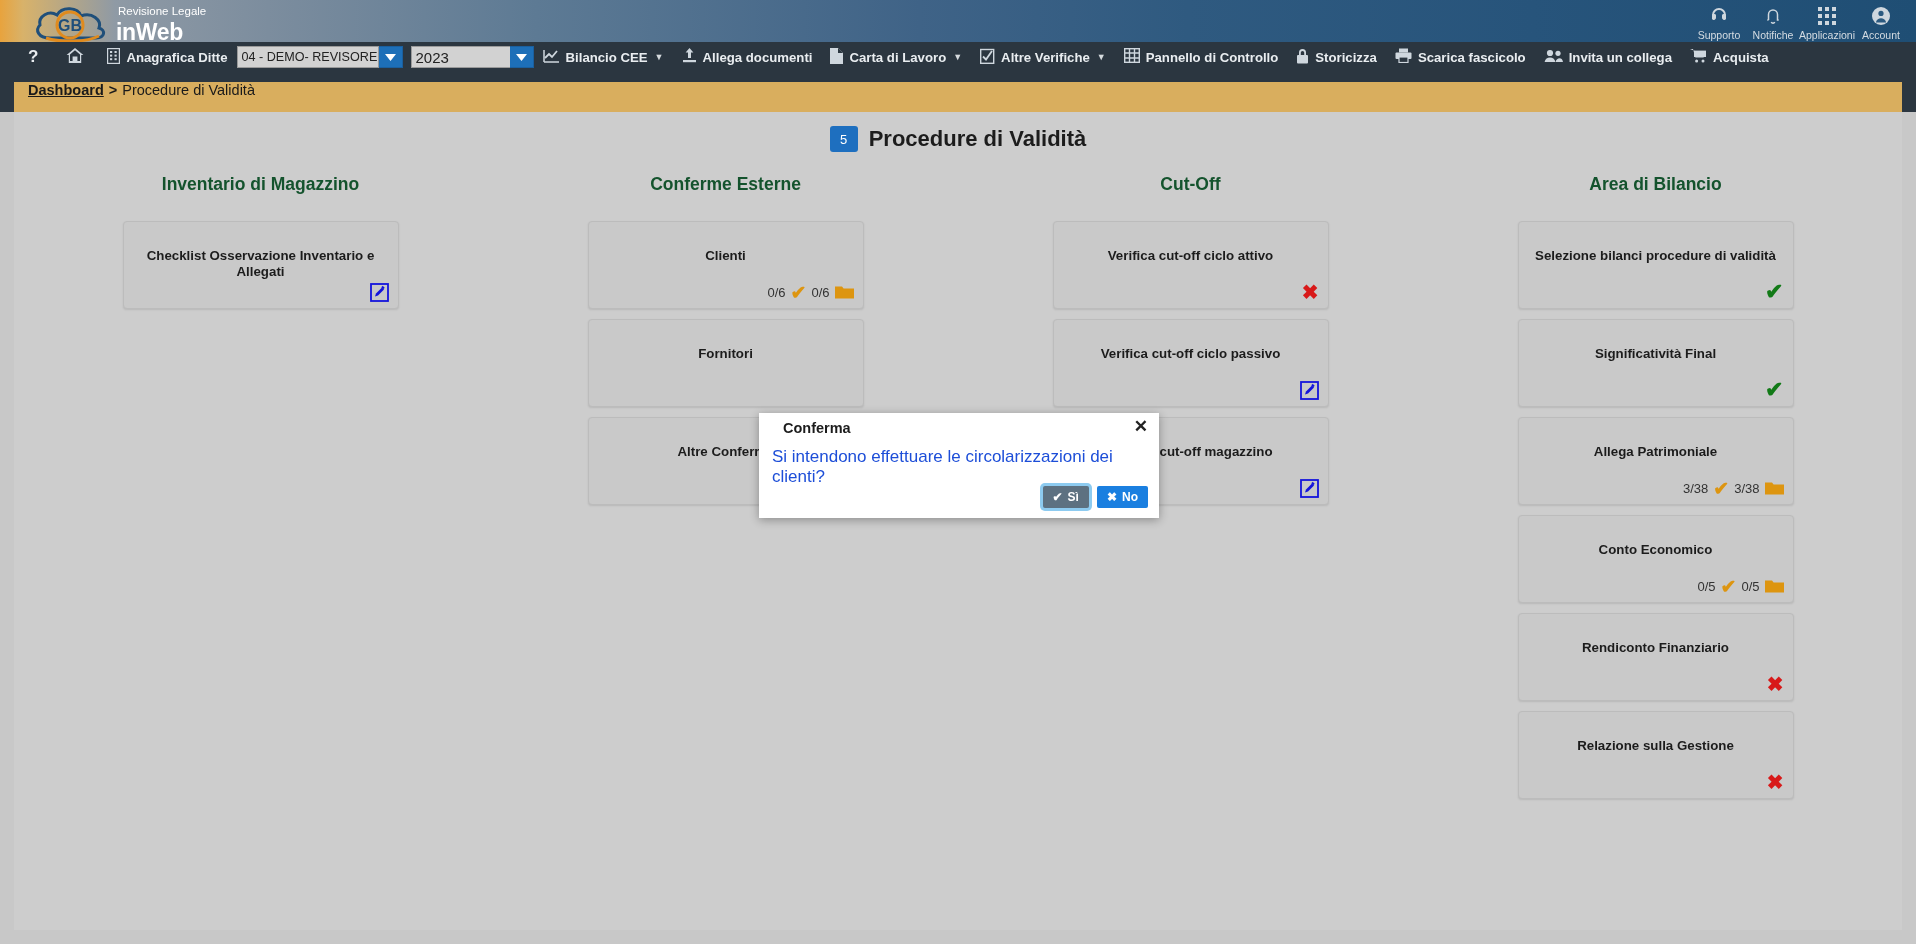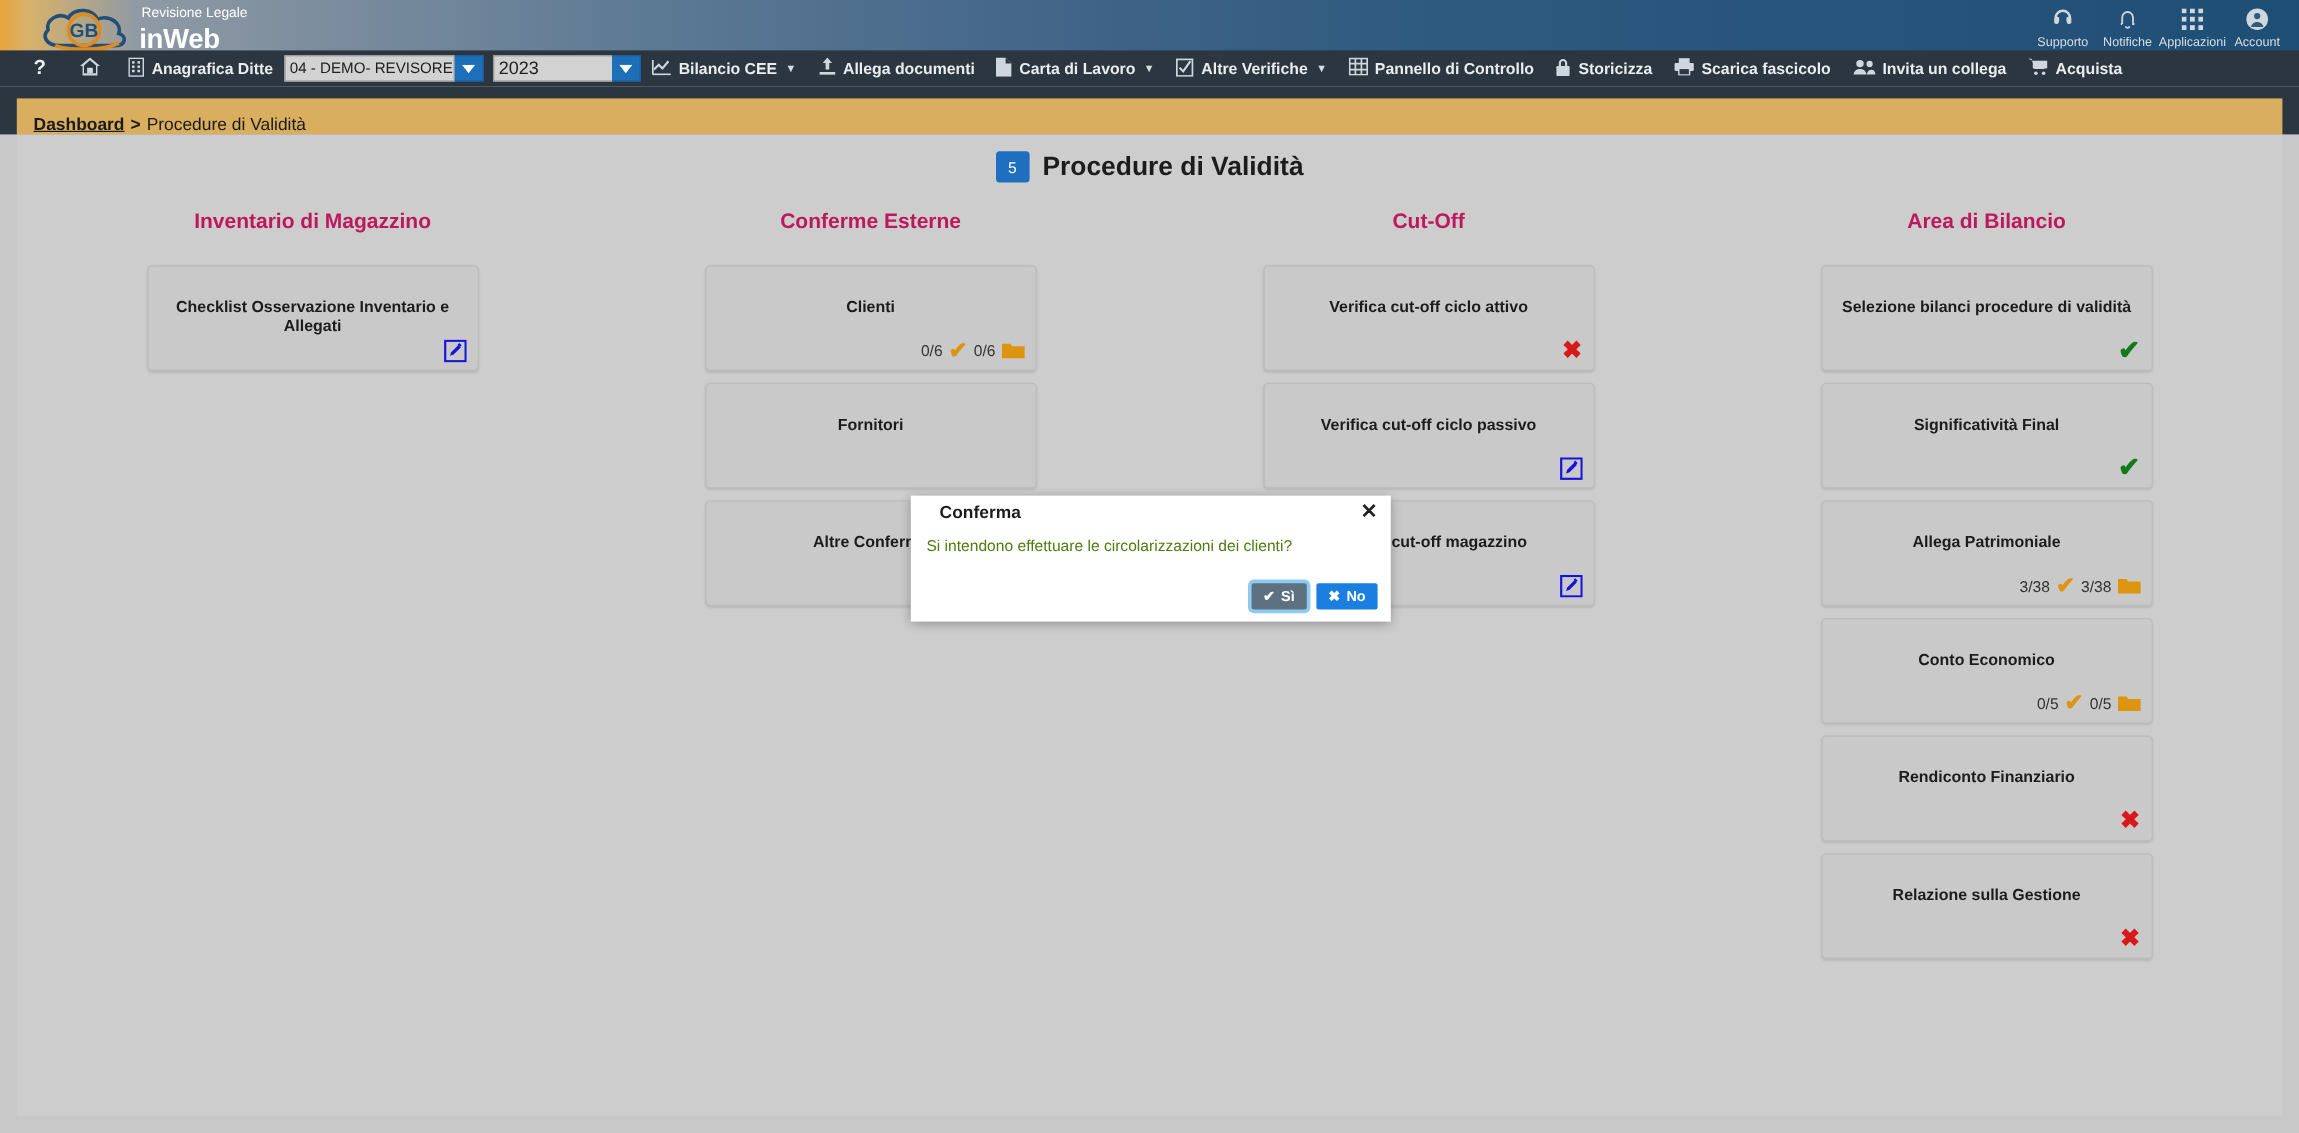--- a/index.html
+++ b/index.html
@@ -67,21 +67,21 @@
     padding: 0 4px; margin-left: 8px;
   }
 
   
   .bc-outer {
     position: absolute; top: 72px; left: 0; width: 1916px; height: 40px;
     background: #2b3640; padding: 10px 14px 0 14px;
   }
   .breadcrumb {
     width: 1888px; height: 30px; background: #d9ae5e;
-    display: flex; align-items: flex-end; padding-left: 14px;
+    display: flex; align-items: flex-start; padding-left: 14px;
     font-size: 14.5px; color: #1a1a1a; font-weight: bold;
   }
   .bc-link { text-decoration: underline; color: #1a1a1a; }
   .bc-sep { margin: 0 5px; }
   .bc-cur { font-weight: normal; }
 
   
   .page {
     position: absolute; top: 112px; left: 14px;
     width: 1888px; height: 818px; background: #cdcdcd;
@@ -95,21 +95,21 @@
     width: 28px; height: 26px; display: flex; align-items: center;
     justify-content: center; border-radius: 3px; font-weight: normal;
   }
   .page-title { font-size: 22px; font-weight: bold; color: #1c1c1c; }
 
   .columns {
     display: flex; padding: 0 14px; margin-top: 14px;
   }
   .col { width: 25%; display: flex; flex-direction: column; align-items: center; }
   .col-head {
-    font-size: 17.5px; font-weight: bold; color: #be185d; margin-bottom: 26px;
+    font-size: 17.5px; font-weight: bold; color: #14532d; margin-bottom: 26px;
   }
   .col-cards { width: 100%; display: flex; flex-direction: column; align-items: center; }
 
   .card {
     width: 276px; height: 88px; margin-bottom: 10px;
     background: #c9c9c9; border: 1px solid #bcbcbc; border-radius: 4px;
     position: relative;
     box-shadow: 0 1px 2px rgba(0,0,0,.10);
   }
   .card-title {
@@ -139,21 +139,21 @@
     height: 30px; display: flex; align-items: center;
     padding: 0 10px 0 24px; position: relative;
   }
   .modal-title { font-size: 14.5px; font-weight: bold; color: #1c1c1c; }
   .modal-close {
     position: absolute; right: 11px; top: 5px;
     font-size: 17px; color: #222; line-height: 1; font-weight: bold;
     background: none; border: none; cursor: pointer; font-family: "Liberation Sans", sans-serif;
   }
   .modal-body {
-    padding: 4px 13px 0 13px; font-size: 13px; color: #4d7c0f;
+    padding: 4px 13px 0 13px; font-size: 17px; color: #1d4ed8;
   }
   .modal-foot {
     position: absolute; right: 11px; bottom: 10px;
     display: flex; gap: 8px;
   }
   .btn {
     height: 22px; display: flex; align-items: center; gap: 5px;
     padding: 0 10px; font-size: 12px; font-weight: bold; color: #fff;
     border: none; border-radius: 2px; cursor: pointer;
     font-family: "Liberation Sans", sans-serif;

